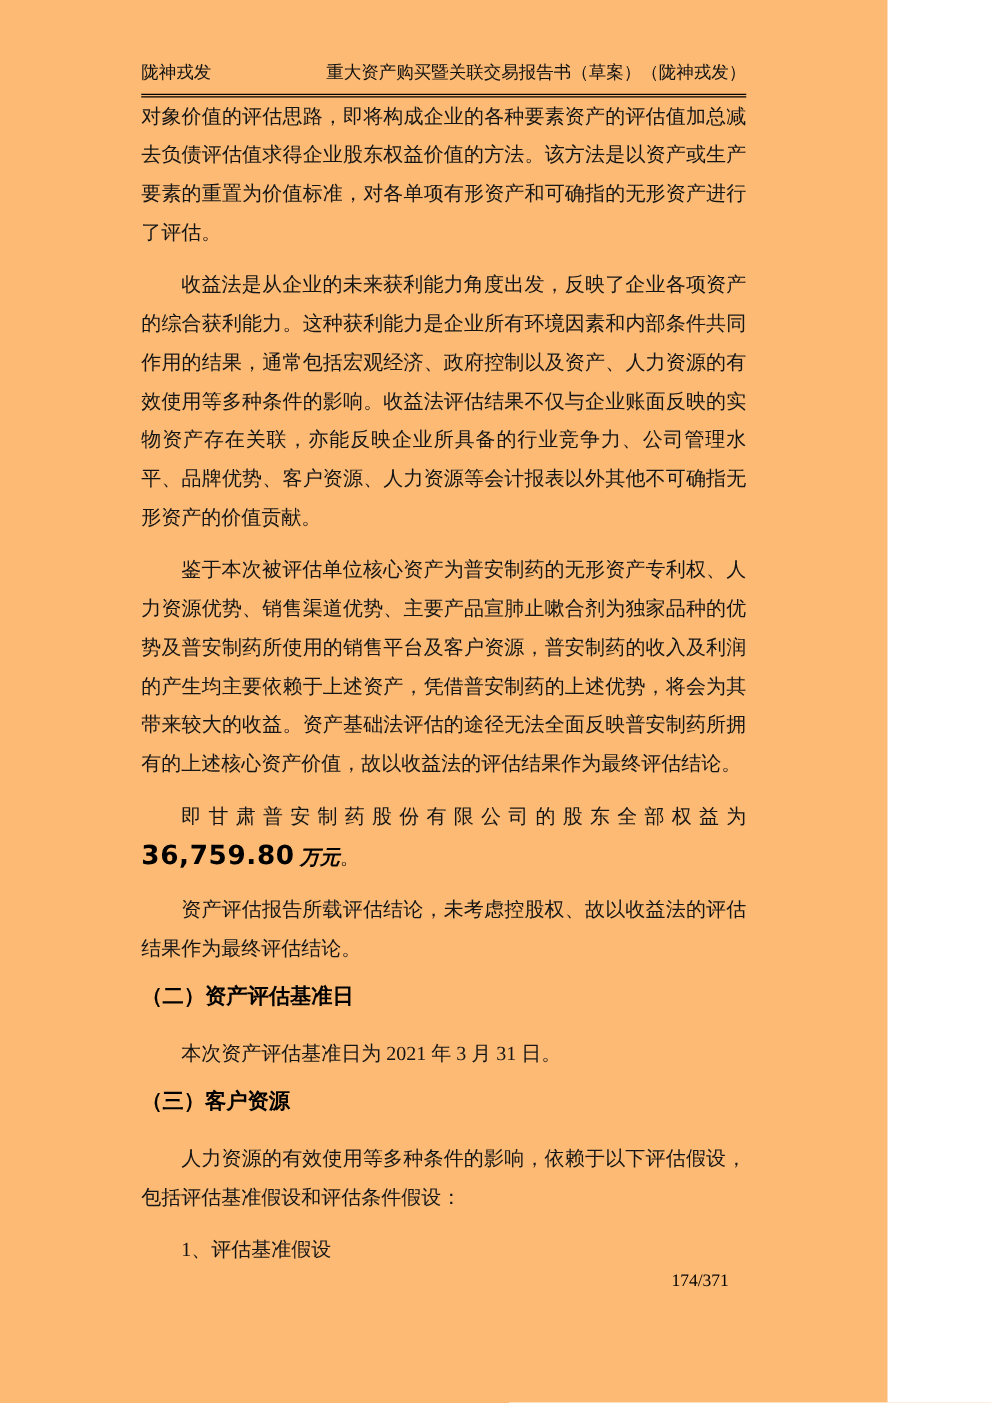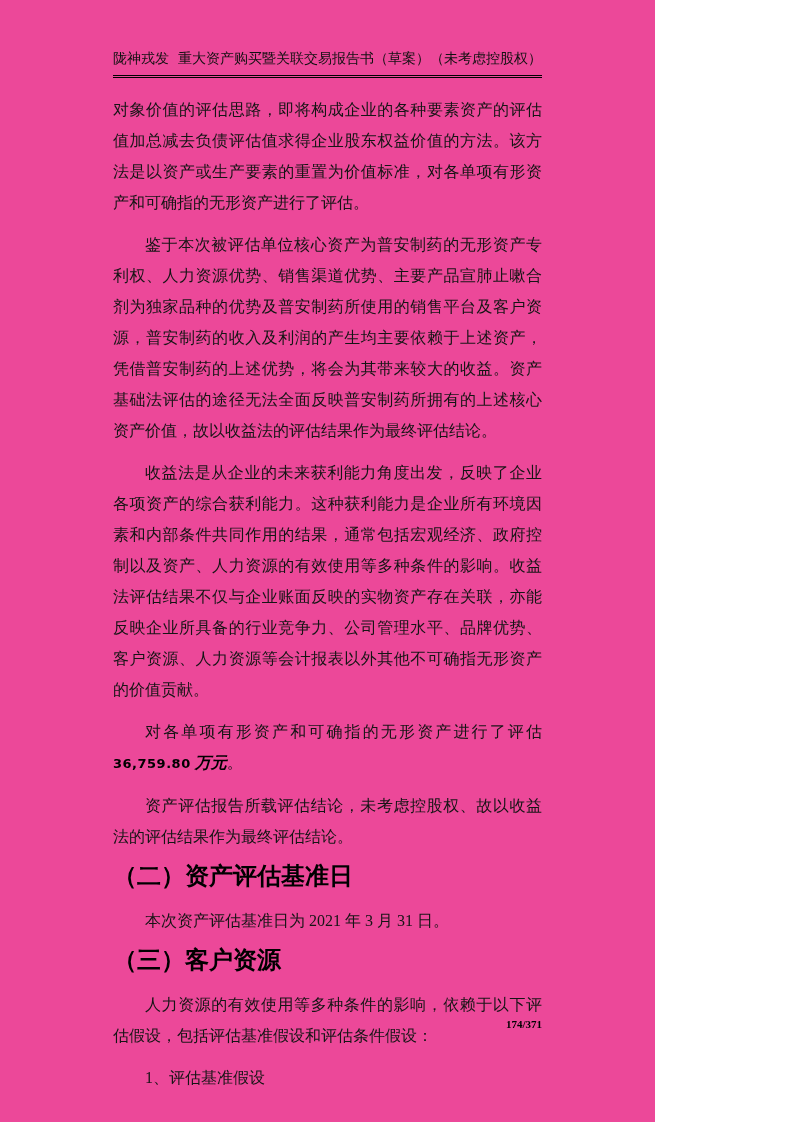--- a/index.html
+++ b/index.html
@@ -2,106 +2,105 @@
 <html><head>
 <meta charset="utf-8">
 <style>
   html, body {
     margin: 0;
     padding: 0;
     background: #ffffff;
   }
   .page {
     position: relative;
-    width: 655px;
+    width: 710px;
     height: 1122px;
-    background: #ec4899;
+    background: #fdba74;
     box-sizing: border-box;
     padding: 0 113px;
     overflow: hidden;
     font-family: "Liberation Serif", "DejaVu Serif", serif;
     color: #1a1a1a;
   }
   .doc-header {
     display: flex;
     justify-content: space-between;
     align-items: flex-end;
     margin-top: 50px;
     padding-bottom: 7px;
     border-bottom: 3px double #000;
     font-size: 14px;
     line-height: 18px;
     color: #111;
   }
   .doc-header .hdr-left { white-space: nowrap; }
   .doc-header .hdr-right { white-space: nowrap; }
   .doc-body {
-    margin-top: 16px;
     font-size: 16px;
     line-height: 31px;
     text-align: justify;
     color: #151515;
   }
   .para {
     margin: 0 0 11px 0;
     text-indent: 32px;
   }
   .para.no-indent {
     text-indent: 0;
   }
   .heading {
-    font-family: Liberation Serif, serif;
+    font-family: Liberation Mono, monospace;
     font-weight: bold;
-    font-size: 24px;
+    font-size: 17px;
     line-height: 26px;
     margin: 9px 0 16px 0;
     text-indent: 0;
     color: #000;
   }
   .amount-value {
     font-family: "DejaVu Sans", "Liberation Sans", sans-serif;
     font-weight: bold;
-    font-size: 13px;
+    font-size: 21px;
     letter-spacing: 0.5px;
     color: #000;
   }
   .amount-unit {
     font-weight: bold;
     font-style: italic;
     color: #000;
   }
   .doc-footer {
     position: absolute;
     top: 1018px;
-    right: 113px;
-    font-size: 11px;
-    font-weight: bold;
+    right: 127px;
+    font-size: 14px;
+    font-weight: normal;
     font-family: "Liberation Serif", "DejaVu Serif", serif;
     color: #000;
   }
 </style>
 </head>
 <body>
 
 <div class="page">
 
   <div class="doc-header">
     <span class="hdr-left">陇神戎发</span>
-    <span class="hdr-right">重大资产购买暨关联交易报告书（草案）（未考虑控股权）</span>
+    <span class="hdr-right">重大资产购买暨关联交易报告书（草案）（陇神戎发）</span>
   </div>
 
   <div class="doc-body">
 
     <p class="para no-indent">对象价值的评估思路，即将构成企业的各种要素资产的评估值加总减去负债评估值求得企业股东权益价值的方法。该方法是以资产或生产要素的重置为价值标准，对各单项有形资产和可确指的无形资产进行了评估。</p>
 
+    <p class="para">收益法是从企业的未来获利能力角度出发，反映了企业各项资产的综合获利能力。这种获利能力是企业所有环境因素和内部条件共同作用的结果，通常包括宏观经济、政府控制以及资产、人力资源的有效使用等多种条件的影响。收益法评估结果不仅与企业账面反映的实物资产存在关联，亦能反映企业所具备的行业竞争力、公司管理水平、品牌优势、客户资源、人力资源等会计报表以外其他不可确指无形资产的价值贡献。</p>
+
     <p class="para">鉴于本次被评估单位核心资产为普安制药的无形资产专利权、人力资源优势、销售渠道优势、主要产品宣肺止嗽合剂为独家品种的优势及普安制药所使用的销售平台及客户资源，普安制药的收入及利润的产生均主要依赖于上述资产，凭借普安制药的上述优势，将会为其带来较大的收益。资产基础法评估的途径无法全面反映普安制药所拥有的上述核心资产价值，故以收益法的评估结果作为最终评估结论。</p>
 
-    <p class="para">收益法是从企业的未来获利能力角度出发，反映了企业各项资产的综合获利能力。这种获利能力是企业所有环境因素和内部条件共同作用的结果，通常包括宏观经济、政府控制以及资产、人力资源的有效使用等多种条件的影响。收益法评估结果不仅与企业账面反映的实物资产存在关联，亦能反映企业所具备的行业竞争力、公司管理水平、品牌优势、客户资源、人力资源等会计报表以外其他不可确指无形资产的价值贡献。</p>
-
-    <p class="para"><span>对各单项有形资产和可确指的无形资产进行了评估 </span><span class="amount-value">36,759.80</span><span class="amount-unit"> 万元</span><span>。</span></p>
+    <p class="para"><span>即甘肃普安制药股份有限公司的股东全部权益为 </span><span class="amount-value">36,759.80</span><span class="amount-unit"> 万元</span><span>。</span></p>
 
     <p class="para">资产评估报告所载评估结论，未考虑控股权、故以收益法的评估结果作为最终评估结论。</p>
 
     <h2 class="heading">（二）资产评估基准日</h2>
 
     <p class="para">本次资产评估基准日为 2021 年 3 月 31 日。</p>
 
     <h2 class="heading">（三）客户资源</h2>
 
     <p class="para">人力资源的有效使用等多种条件的影响，依赖于以下评估假设，包括评估基准假设和评估条件假设：</p>

